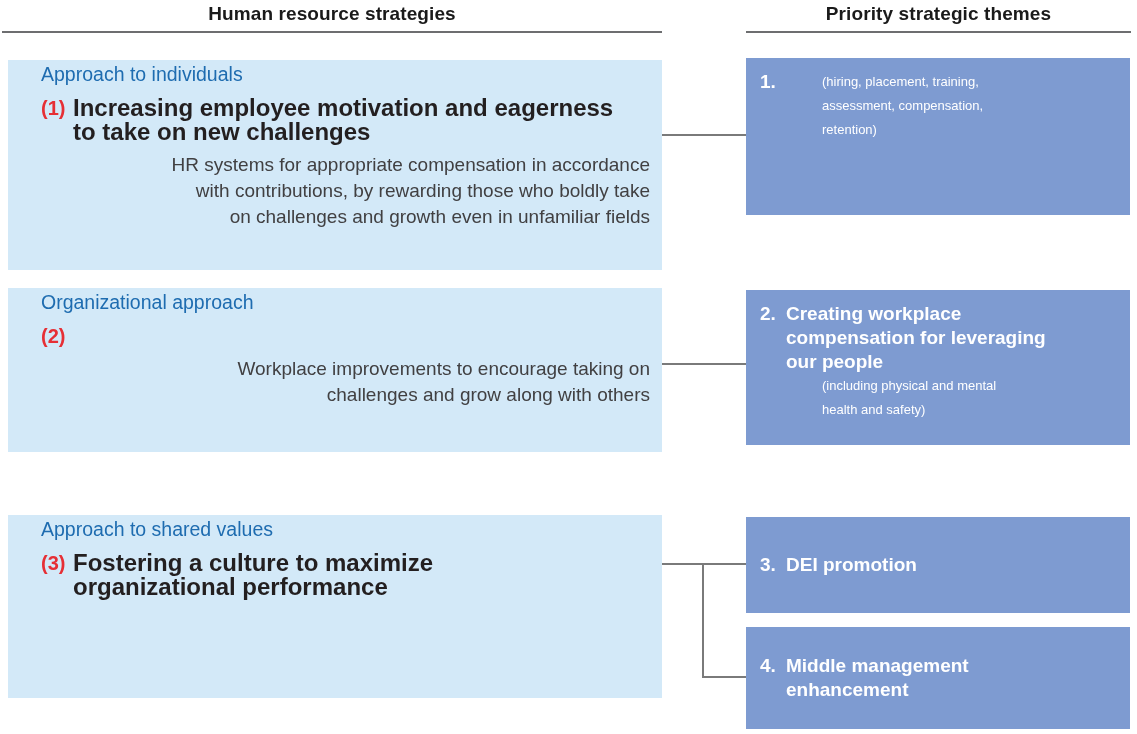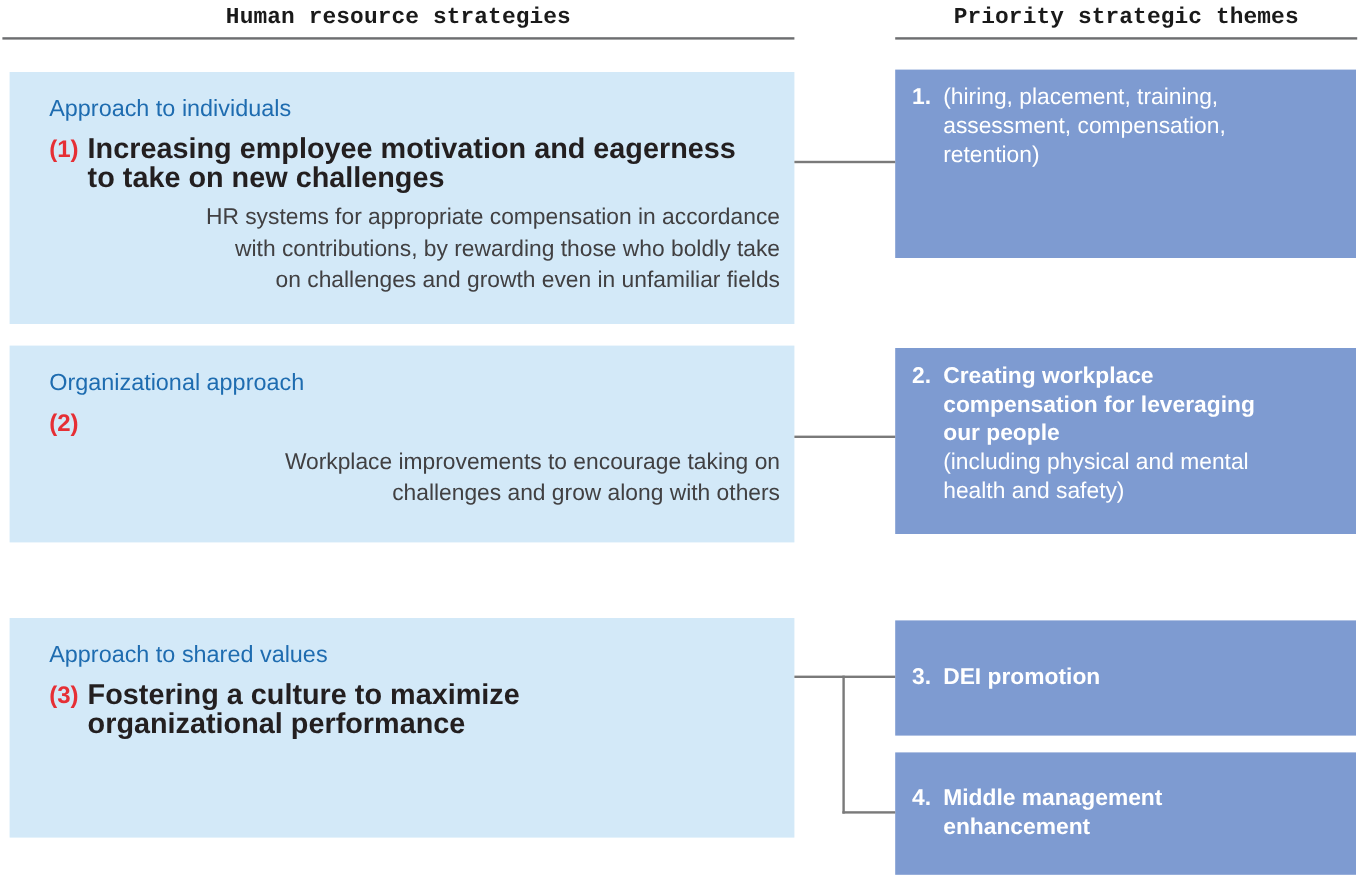--- a/index.html
+++ b/index.html
@@ -27,40 +27,39 @@
 
   
   .col-header{
     position:absolute;
     top:3px;
     font-size:19px;
     font-weight:bold;
     color:var(--header-text);
     text-align:center;
     letter-spacing:0.1px;
-    font-family:Liberation Mono, monospace;
   }
   .col-header.left{left:2px;width:660px;}
   .col-header.right{left:746px;width:385px;}
   .rule{
     position:absolute;
     top:31px;
     height:2px;
     background:var(--header-rule);
   }
   .rule.left{left:2px;width:660px;}
   .rule.right{left:746px;width:385px;}
 
   
   .strategy-box{
     position:absolute;
     left:8px;
     width:654px;
     background:var(--left-box-bg);
-    padding:20px 12px 0 33px;
+    padding:3px 12px 0 33px;
   }
   .category{
     font-size:19.5px;
     color:var(--category-text);
     margin-bottom:10px;
   }
   .titlerow{
     display:flex;
     align-items:flex-start;
   }
@@ -110,24 +109,25 @@
     line-height:24px;
   }
   .ttext{min-width:0;}
   .ttitle{
     font-size:19px;
     font-weight:bold;
     line-height:24px;
     white-space:pre-line;
   }
   .tsub{
-    font-size:19px;
+    font-size:13px;
     font-weight:normal;
     line-height:24px;
     white-space:pre-line;
+    margin-left:36px;
   }
   .theme-box.center .inner-row{
     display:flex;
     align-items:flex-start;
   }
 
   
   .connector{
     position:absolute;
     background:var(--connector);

